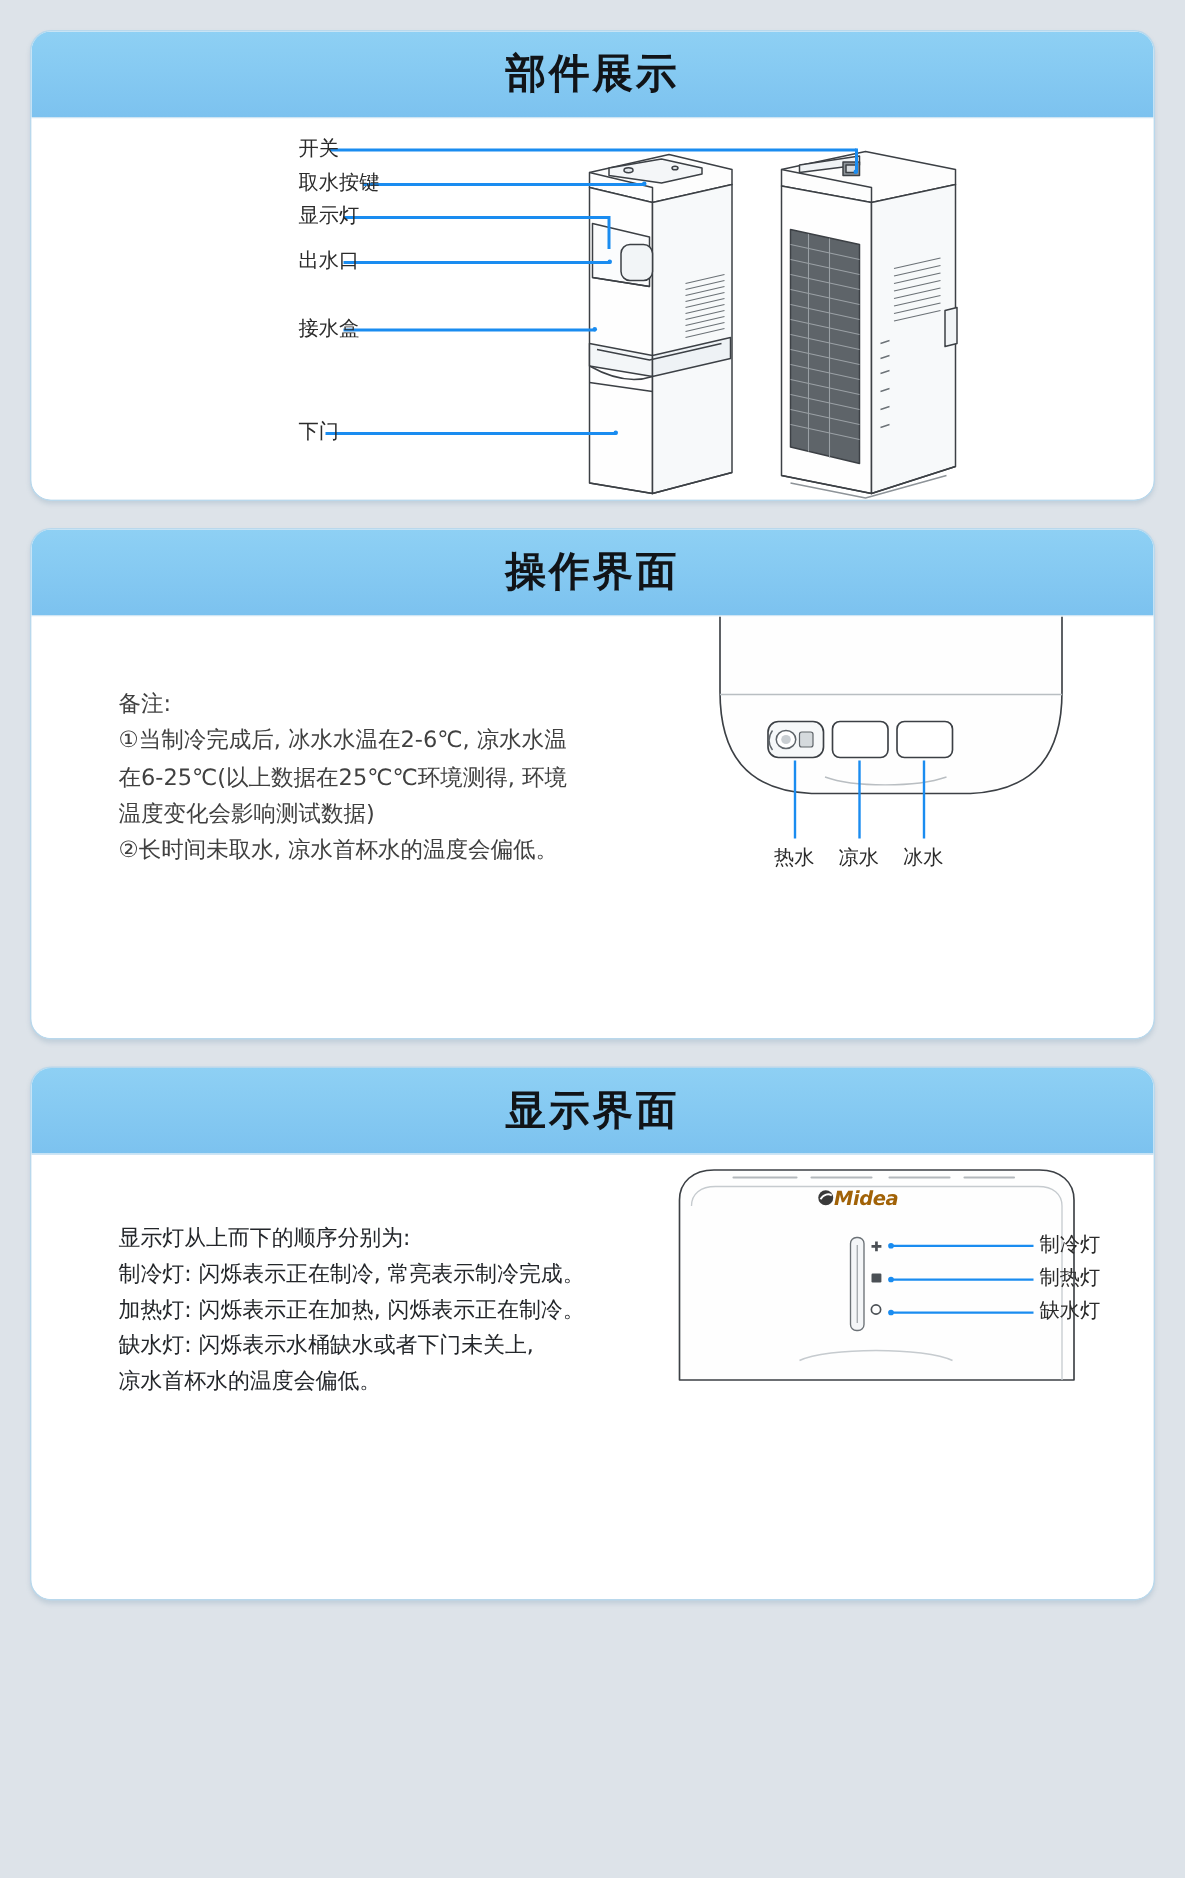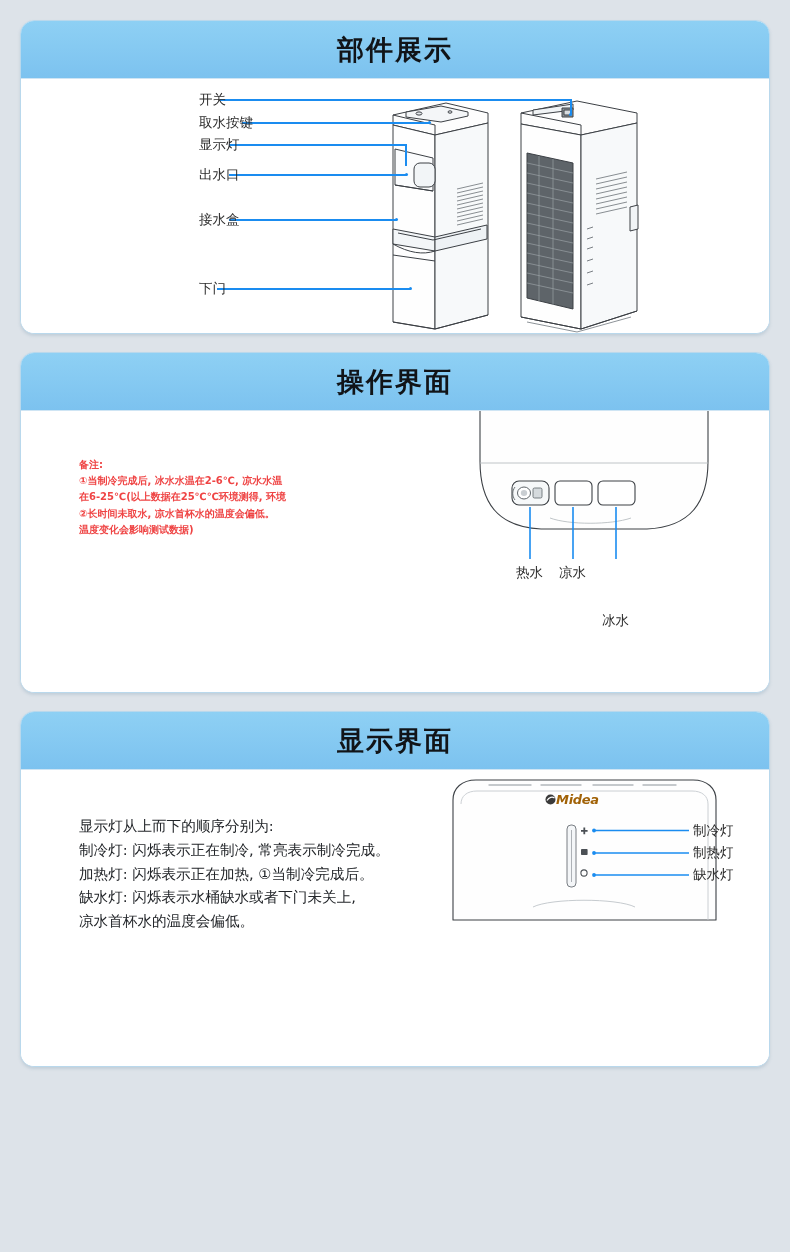--- a/index.html
+++ b/index.html
@@ -79,24 +79,23 @@
   }
   .svg-abs { position: absolute; left: 0; top: 0; }
 
   
   #body-ops { height: 281px; }
   .note-block {
     position: absolute;
     left: 58px;
     top: 46px;
     width: 390px;
-    font-size: 10px;
-    color: #ef4444;
+    font-size: 15px;
+    color: #404040;
     line-height: 1.62;
-    font-weight: bold;
   }
   .note-block p { margin: 0; }
 
   .btn-label {
     position: absolute;
     font-size: 13.5px;
     font-weight: normal;
     color: #2b2b2b;
     white-space: nowrap;
     line-height: 1;
@@ -272,22 +271,22 @@
   <div class="card">
     <div class="card-header">
       <div class="card-title">操作界面</div>
     </div>
     <div class="card-body" id="body-ops">
 
       <div class="note-block">
         <p>备注:</p>
         <p>①当制冷完成后, 冰水水温在2-6℃, 凉水水温</p>
         <p>在6-25℃(以上数据在25℃℃环境测得, 环境</p>
+        <p>温度变化会影响测试数据)</p>
         <p>②长时间未取水, 凉水首杯水的温度会偏低。</p>
-        <p>温度变化会影响测试数据)</p>
       </div>
 
       <svg class="svg-abs" width="746" height="281" viewBox="0 0 746 281">
         <g fill="none" stroke="#3c4045" stroke-width="1.1" stroke-linejoin="round">
 
           <path d="M459 0 L459 50 C459 92, 477 116, 520 118 L626 118 C669 116, 687 92, 687 50 L687 0" fill="#fefefe"></path>
 
           <path d="M459 52 L687 52" stroke="#b9bec2" stroke-width="0.9"></path>
 
           <rect x="491" y="70" width="37" height="24" rx="7" fill="#f6f8f9"></rect>
@@ -305,35 +304,35 @@
 
         <g stroke="#1a8cf0" stroke-width="1.6">
           <path d="M509 96 L509 148"></path>
           <path d="M552 96 L552 148"></path>
           <path d="M595 96 L595 148"></path>
         </g>
       </svg>
 
       <div class="btn-label" style="left:495px; top:155px;">热水</div>
       <div class="btn-label" style="left:538px; top:155px;">凉水</div>
-      <div class="btn-label" style="left:581px; top:155px;margin-top:48px;">冰水</div>
+      <div class="btn-label" style="left:581px; top:155px;">冰水</div>
 
     </div>
   </div>
 
   <div class="card">
     <div class="card-header">
       <div class="card-title">显示界面</div>
     </div>
     <div class="card-body" id="body-disp">
 
       <div class="disp-block">
         <p>显示灯从上而下的顺序分别为:</p>
         <p>制冷灯: 闪烁表示正在制冷, 常亮表示制冷完成。</p>
-        <p>加热灯: 闪烁表示正在加热, ①当制冷完成后。</p>
+        <p>加热灯: 闪烁表示正在加热, 闪烁表示正在制冷。</p>
         <p>缺水灯: 闪烁表示水桶缺水或者下门未关上,</p>
         <p>凉水首杯水的温度会偏低。</p>
       </div>
 
       <svg class="svg-abs" width="746" height="296" viewBox="0 0 746 296">
         <g fill="none" stroke="#3c4045" stroke-width="1.1" stroke-linejoin="round">
 
           <path d="M432 30 C432 18, 441 10, 455 10 L672 10 C686 10, 695 18, 695 30 L695 150 L432 150 Z" fill="#fefefe"></path>
 
           <path d="M440 34 C440 26, 446 21, 456 21 L671 21 C681 21, 687 26, 687 34 L687 150" stroke="#c6cbcf" stroke-width="0.9"></path>

